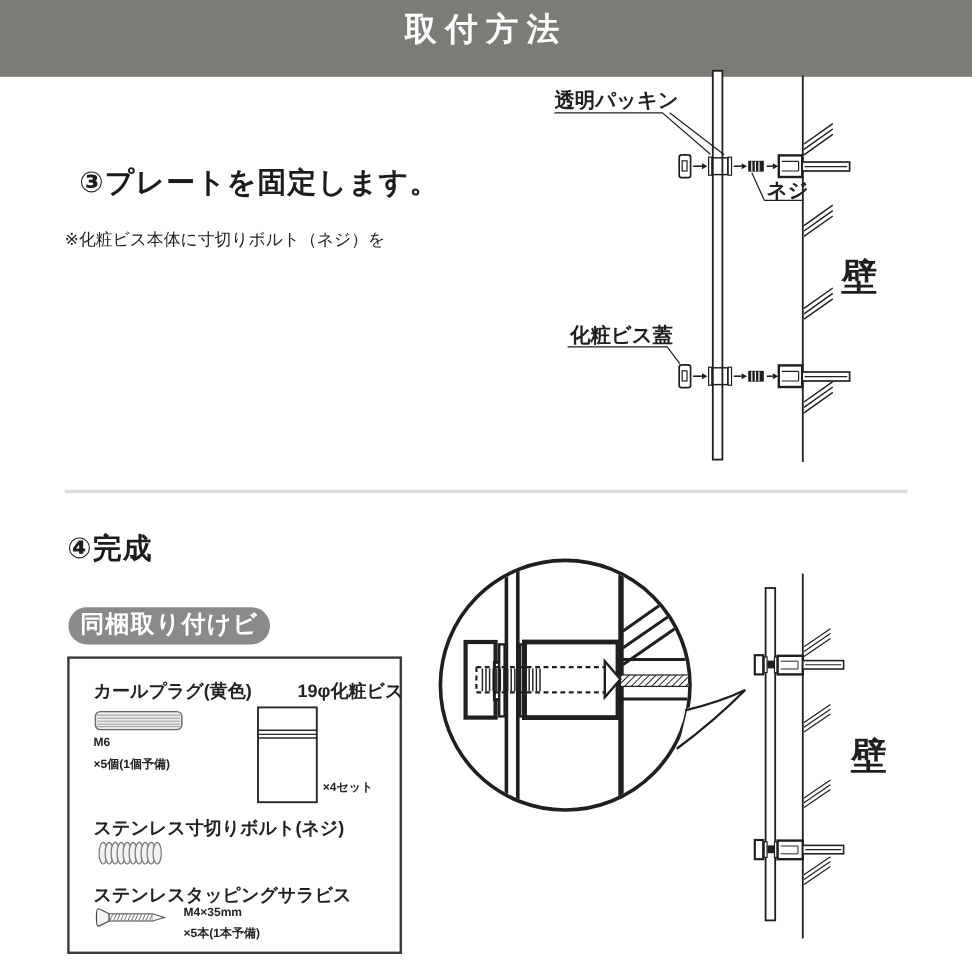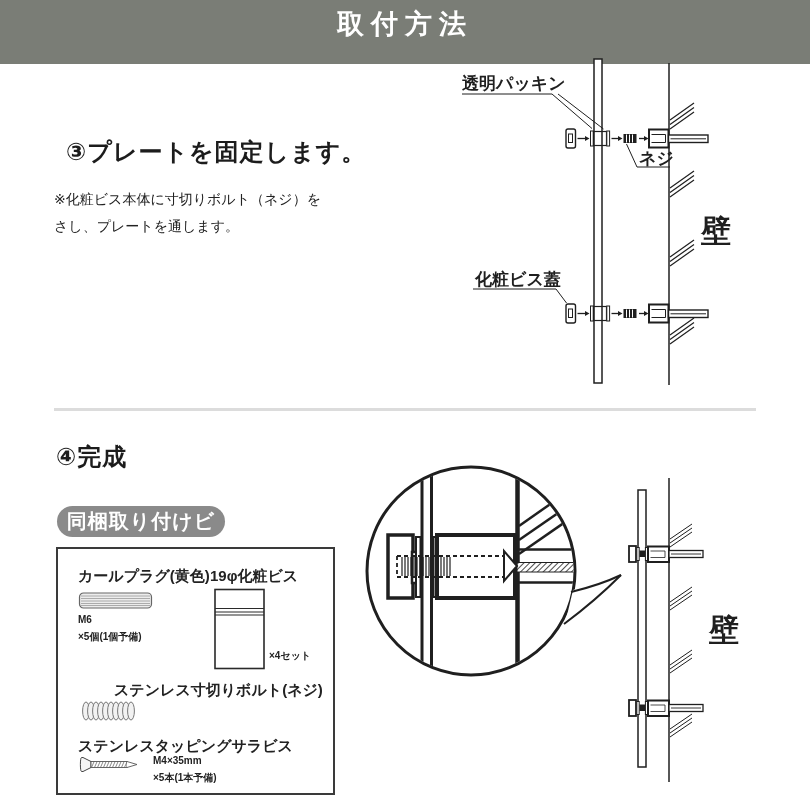--- a/index.html
+++ b/index.html
@@ -36,21 +36,20 @@
 </head>
 <body>
 
 <div class="abs banner">
   <div class="banner-title">取付方法</div>
 </div>
 
 <div class="abs h-step step3-heading">③プレートを固定します。</div>
 <div class="abs step3-body">
   <div>※化粧ビス本体に寸切りボルト（ネジ）を</div>
-  <div>さし、プレートを通します。</div>
 </div>
 
 <svg class="abs" style="left:450px;top:55px;" width="360" height="360" viewBox="450 55 360 360">
   <defs>
     <g id="hatch-t" stroke="#1f1f1f" stroke-width="1.2">
       <line x1="670" y1="-9" x2="694" y2="-26"></line>
       <line x1="670" y1="-4.5" x2="694" y2="-21.5"></line>
       <line x1="670" y1="0" x2="694" y2="-17"></line>
     </g>
     <g id="assy-t" fill="none" stroke="#1f1f1f">
@@ -120,32 +119,32 @@
       <line x1="3" y1="5" x2="72" y2="5"></line>
       <line x1="3" y1="7.5" x2="72" y2="7.5"></line>
       <line x1="3" y1="10" x2="72" y2="10"></line>
       <line x1="3" y1="12.5" x2="72" y2="12.5"></line>
       <line x1="3" y1="14.5" x2="72" y2="14.5"></line>
     </g>
   </svg>
   <div class="abs pqty" style="left:20px;top:65px;">M6</div>
   <div class="abs pqty" style="left:20px;top:81px;">×5個(1個予備)</div>
 
-  <div class="abs pname" style="left:152px;top:18px;">19φ化粧ビス</div>
+  <div class="abs pname" style="left:152px;top:18px;padding-left:38px;">19φ化粧ビス</div>
   <svg class="abs" style="left:155px;top:39px;" width="56" height="84" viewBox="0 0 56 84">
     <rect x="2" y="1.5" width="49" height="79" fill="#fff" stroke="#2a2a2a" stroke-width="1.6"></rect>
     <g stroke="#2a2a2a" stroke-width="1.2">
       <line x1="2" y1="20.5" x2="51" y2="20.5"></line>
       <line x1="2" y1="24" x2="51" y2="24"></line>
       <line x1="2" y1="27" x2="51" y2="27"></line>
     </g>
   </svg>
   <div class="abs pqty" style="left:211px;top:100px;">×4セット</div>
 
-  <div class="abs pname" style="left:20px;top:132px;margin-left:36px;">ステンレス寸切りボルト(ネジ)</div>
+  <div class="abs pname" style="left:20px;top:132px;">ステンレス寸切りボルト(ネジ)</div>
   <svg class="abs" style="left:21px;top:150px;" width="60" height="24" viewBox="0 0 60 24">
     <g fill="#f2f2f2" stroke="#777" stroke-width="1">
       <ellipse cx="7" cy="12" rx="3.4" ry="9"></ellipse>
         <ellipse cx="12" cy="12" rx="3.4" ry="9"></ellipse>
       <ellipse cx="17" cy="12" rx="3.4" ry="9"></ellipse>
         <ellipse cx="22" cy="12" rx="3.4" ry="9"></ellipse>
       <ellipse cx="27" cy="12" rx="3.4" ry="9"></ellipse>
         <ellipse cx="32" cy="12" rx="3.4" ry="9"></ellipse>
       <ellipse cx="37" cy="12" rx="3.4" ry="9"></ellipse>
         <ellipse cx="42" cy="12" rx="3.4" ry="9"></ellipse>

